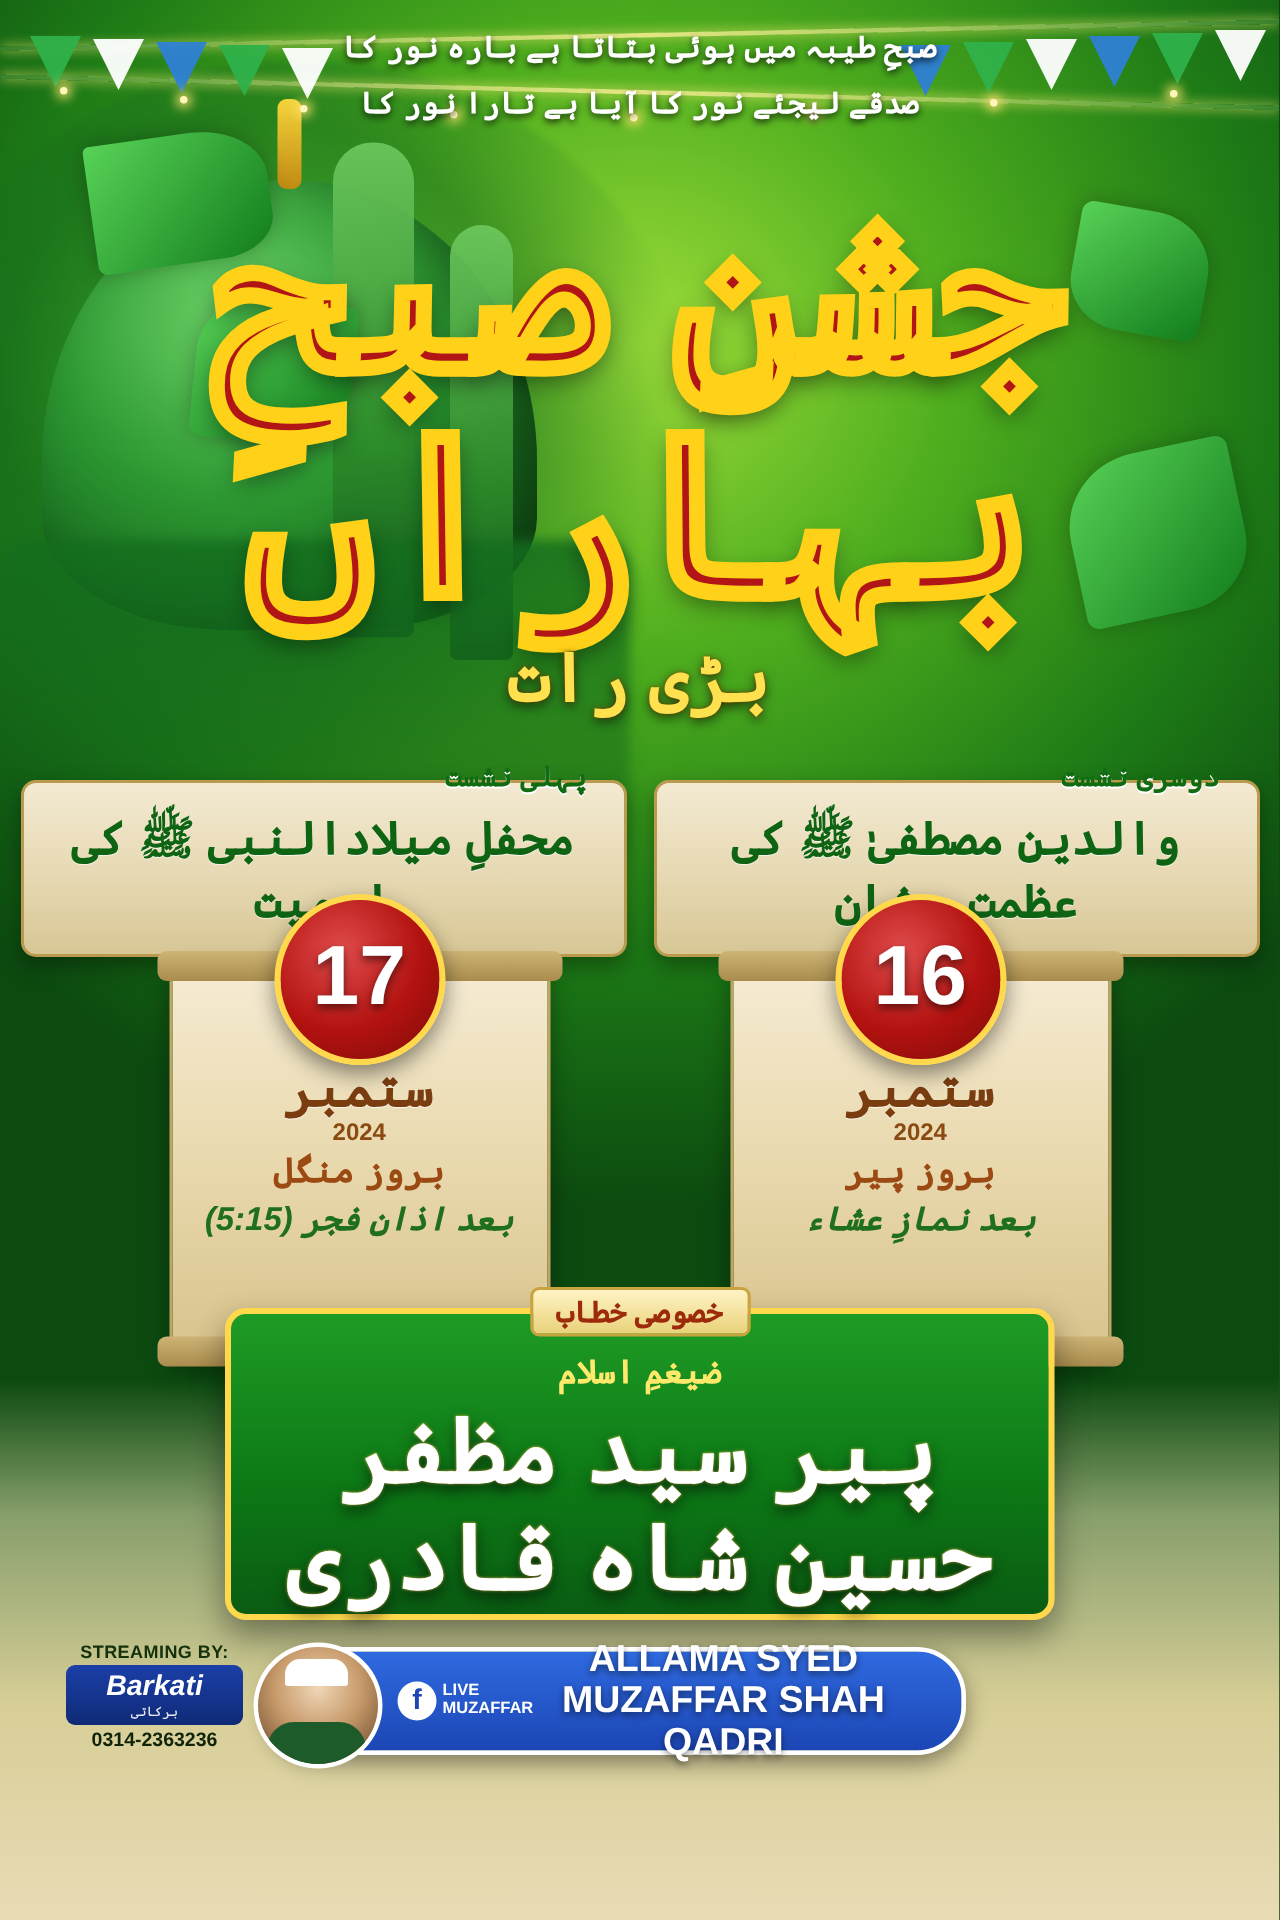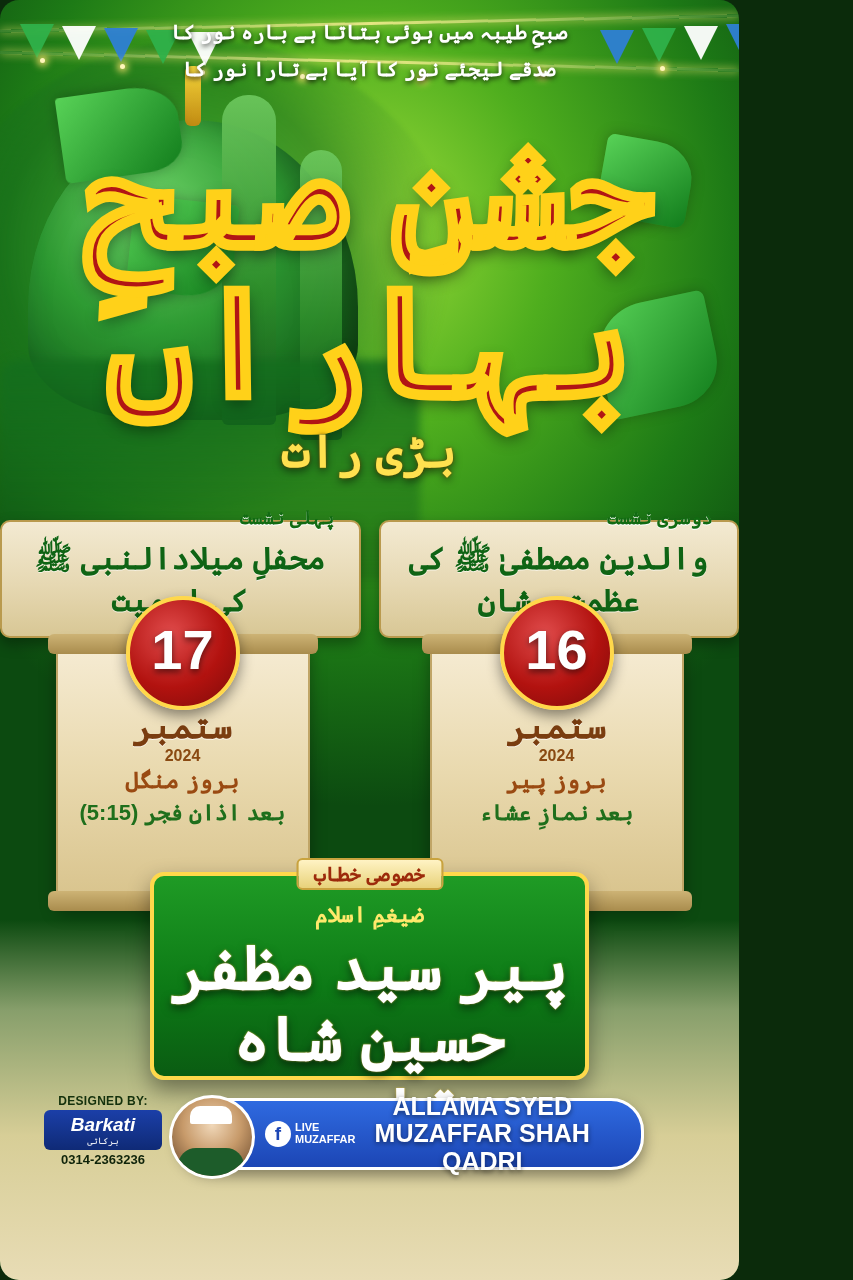--- a/index.html
+++ b/index.html
@@ -6,28 +6,27 @@
   html, body {
     margin: 0;
     padding: 0;
     background: #0b2b0b;
   }
   body {
     font-family: "Liberation Sans", sans-serif;
   }
   .poster {
     position: relative;
-    width: 739px;
+    width: 853px;
     height: 1280px;
     overflow: hidden;
     background:
       radial-gradient(ellipse 70% 45% at 50% 18%, #9ddd3a 0%, #4fae1e 35%, #1d7a16 70%, #0c4a10 100%),
       linear-gradient(180deg, #0d4a10 0%, #2f8c1a 40%, #6fbd28 70%, #d9e8a8 100%);
     color: #fff;
-    border-radius: 19px;
   }
   
   .bg-bottom {
     position: absolute;
     left: 0; right: 0; bottom: 0;
     height: 360px;
     background: linear-gradient(180deg, rgba(240,236,200,0) 0%, rgba(236,228,182,0.55) 25%, rgba(226,213,158,0.95) 60%, #e8dcb5 100%);
   }
   .bg-mosque-glow {
     position: absolute;
@@ -280,20 +279,21 @@
     font-size: 23px;
     font-weight: bold;
     color: #9a4a12;
     margin-top: 2px;
   }
   .scroll-time {
     font-size: 22px;
     font-weight: bold;
     color: #1f6f1c;
     margin-top: 6px;
+    font-style: italic;
   }
 
   
   .mid-tag {
     position: absolute;
     top: 678px; left: 50%;
     transform: translateX(-50%);
     width: 150px;
     text-align: center;
     direction: rtl;
@@ -583,21 +583,21 @@
   </div>
 
 
   <div class="speaker-panel">
     <div class="speaker-kicker">خصوصی خطاب</div>
     <div class="speaker-title">ضیغمِ اسلام</div>
     <div class="speaker-name">پیر سید مظفر حسین شاہ قادری</div>
   </div>
 
   <div class="designer">
-    <div class="designed-by">DESIGNED BY:</div>
+    <div class="designed-by">STREAMING BY:</div>
     <div class="designer-card">
       <div class="designer-name">Barkati</div>
       <div class="designer-sub">برکاتی</div>
     </div>
     <div class="designer-phone">0314-2363236</div>
   </div>
 
   <div class="live-bar">
     <div class="live-portrait">
       <div class="cap"></div>

